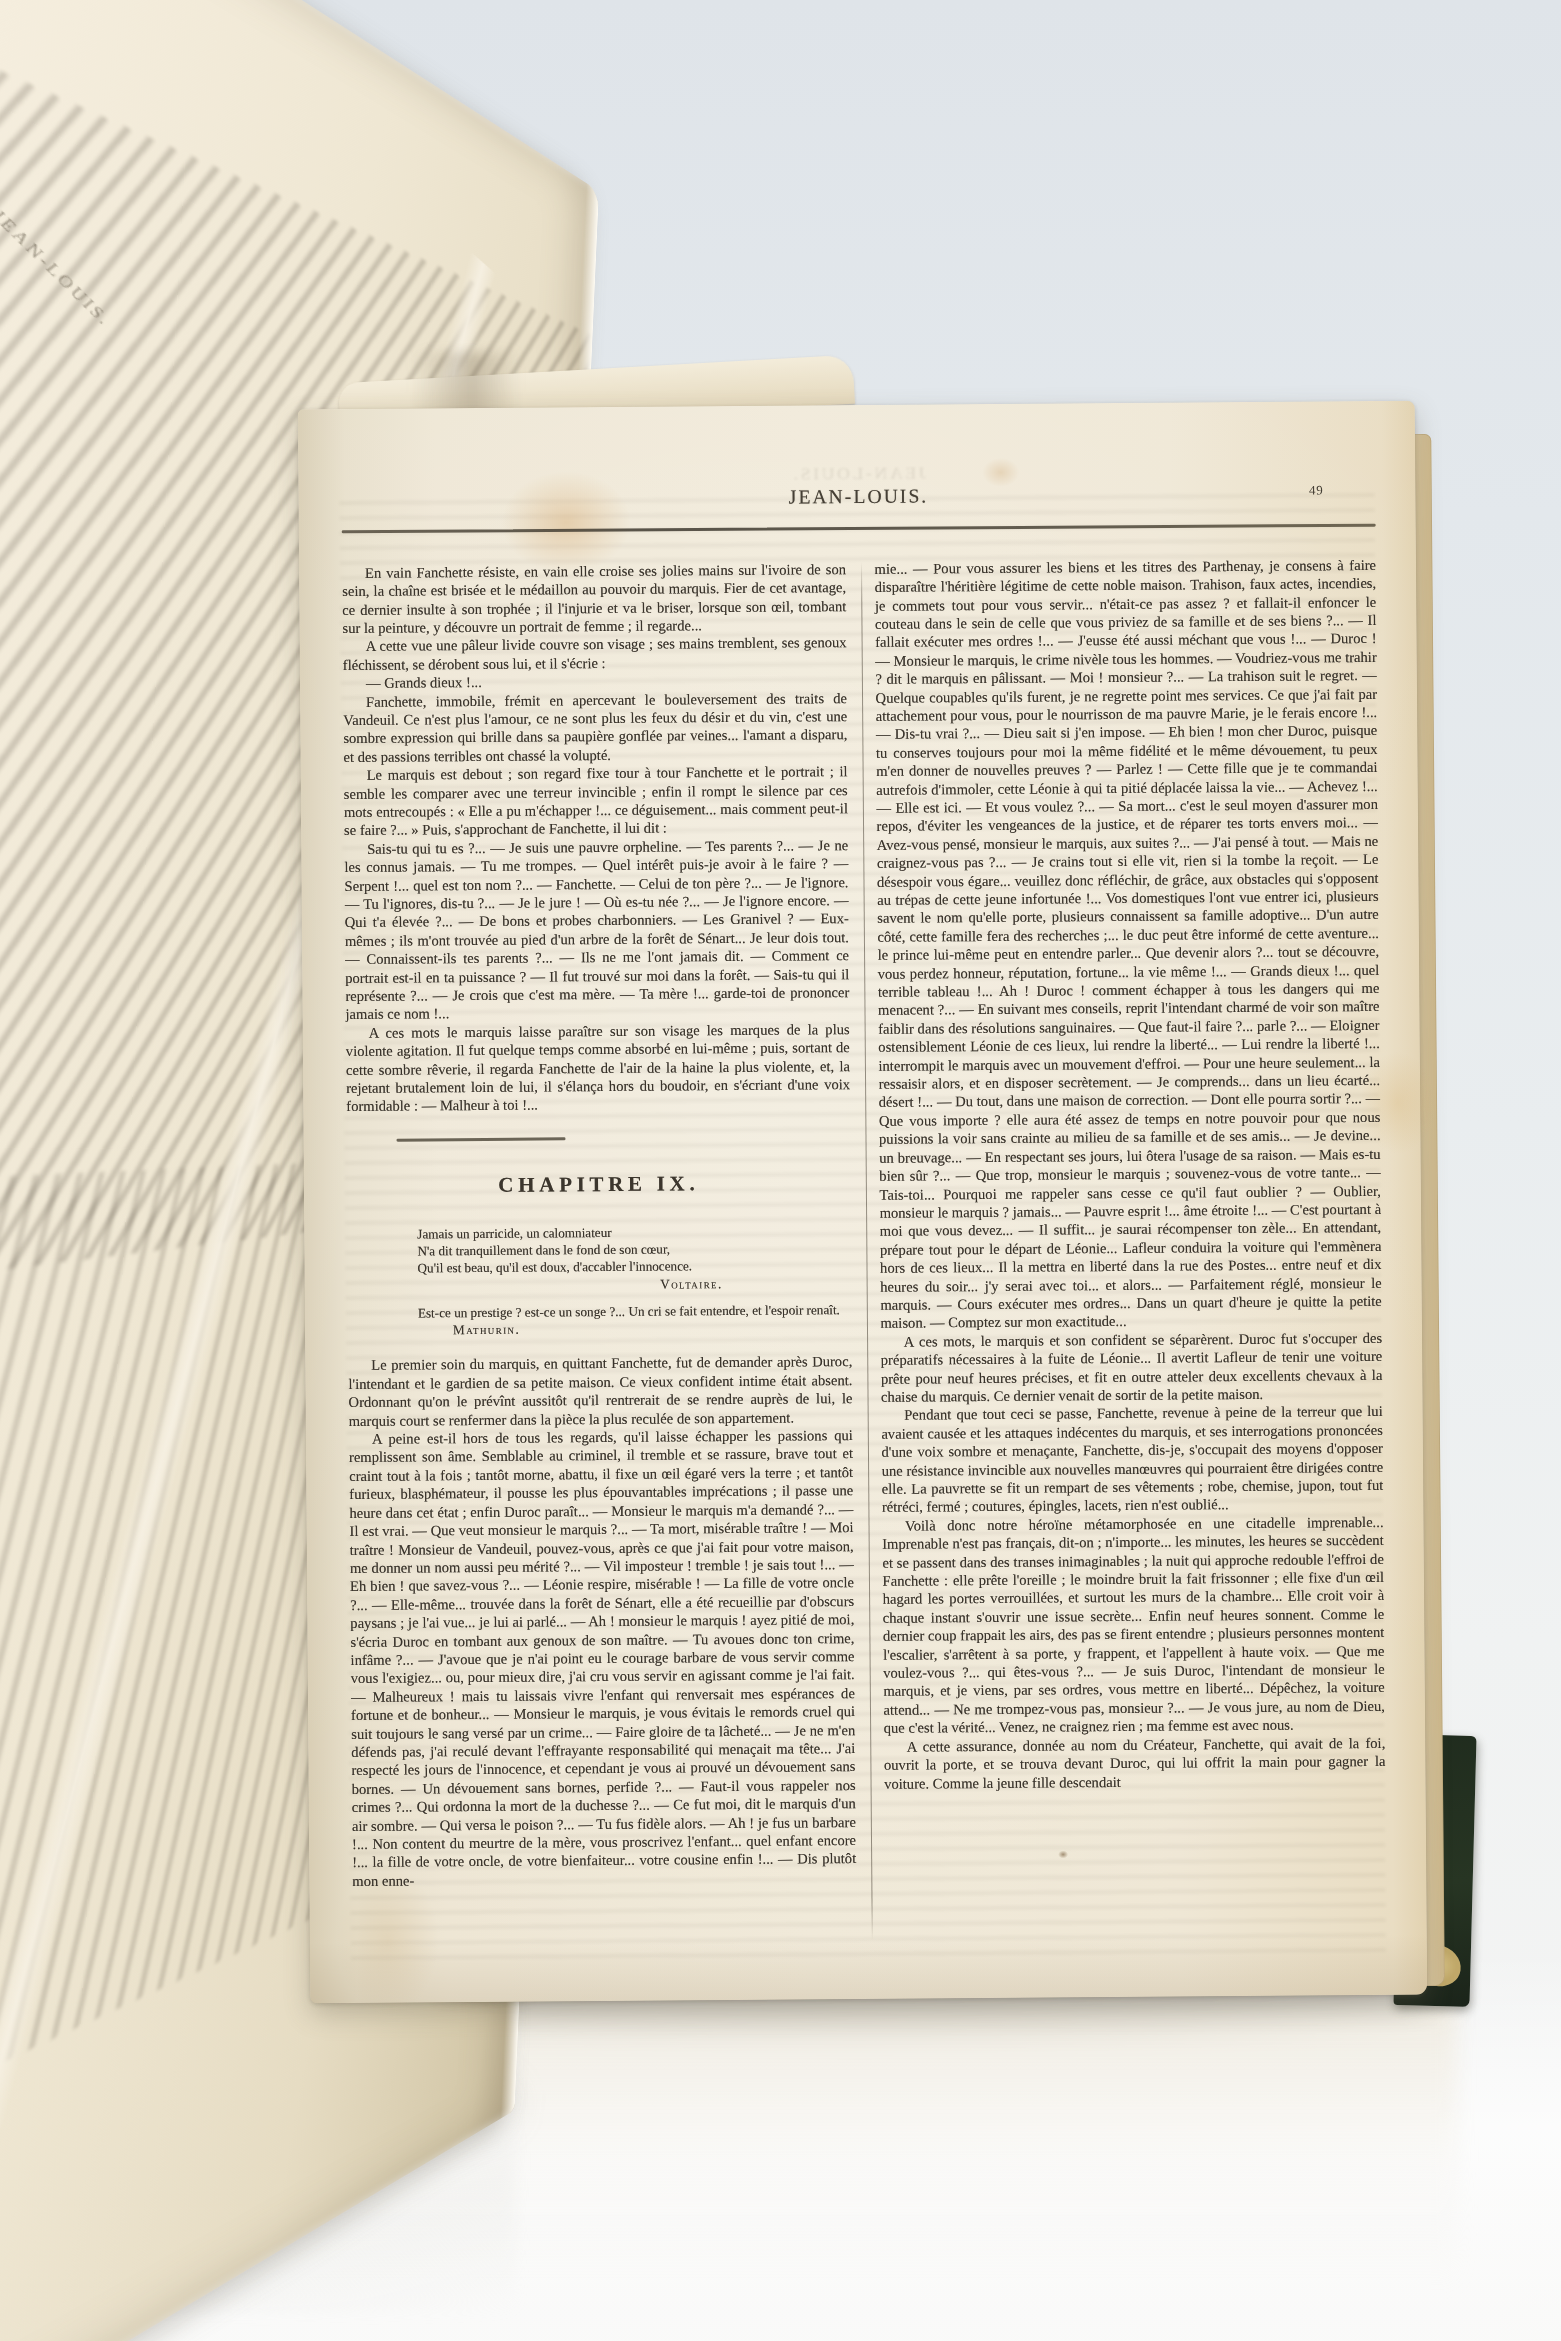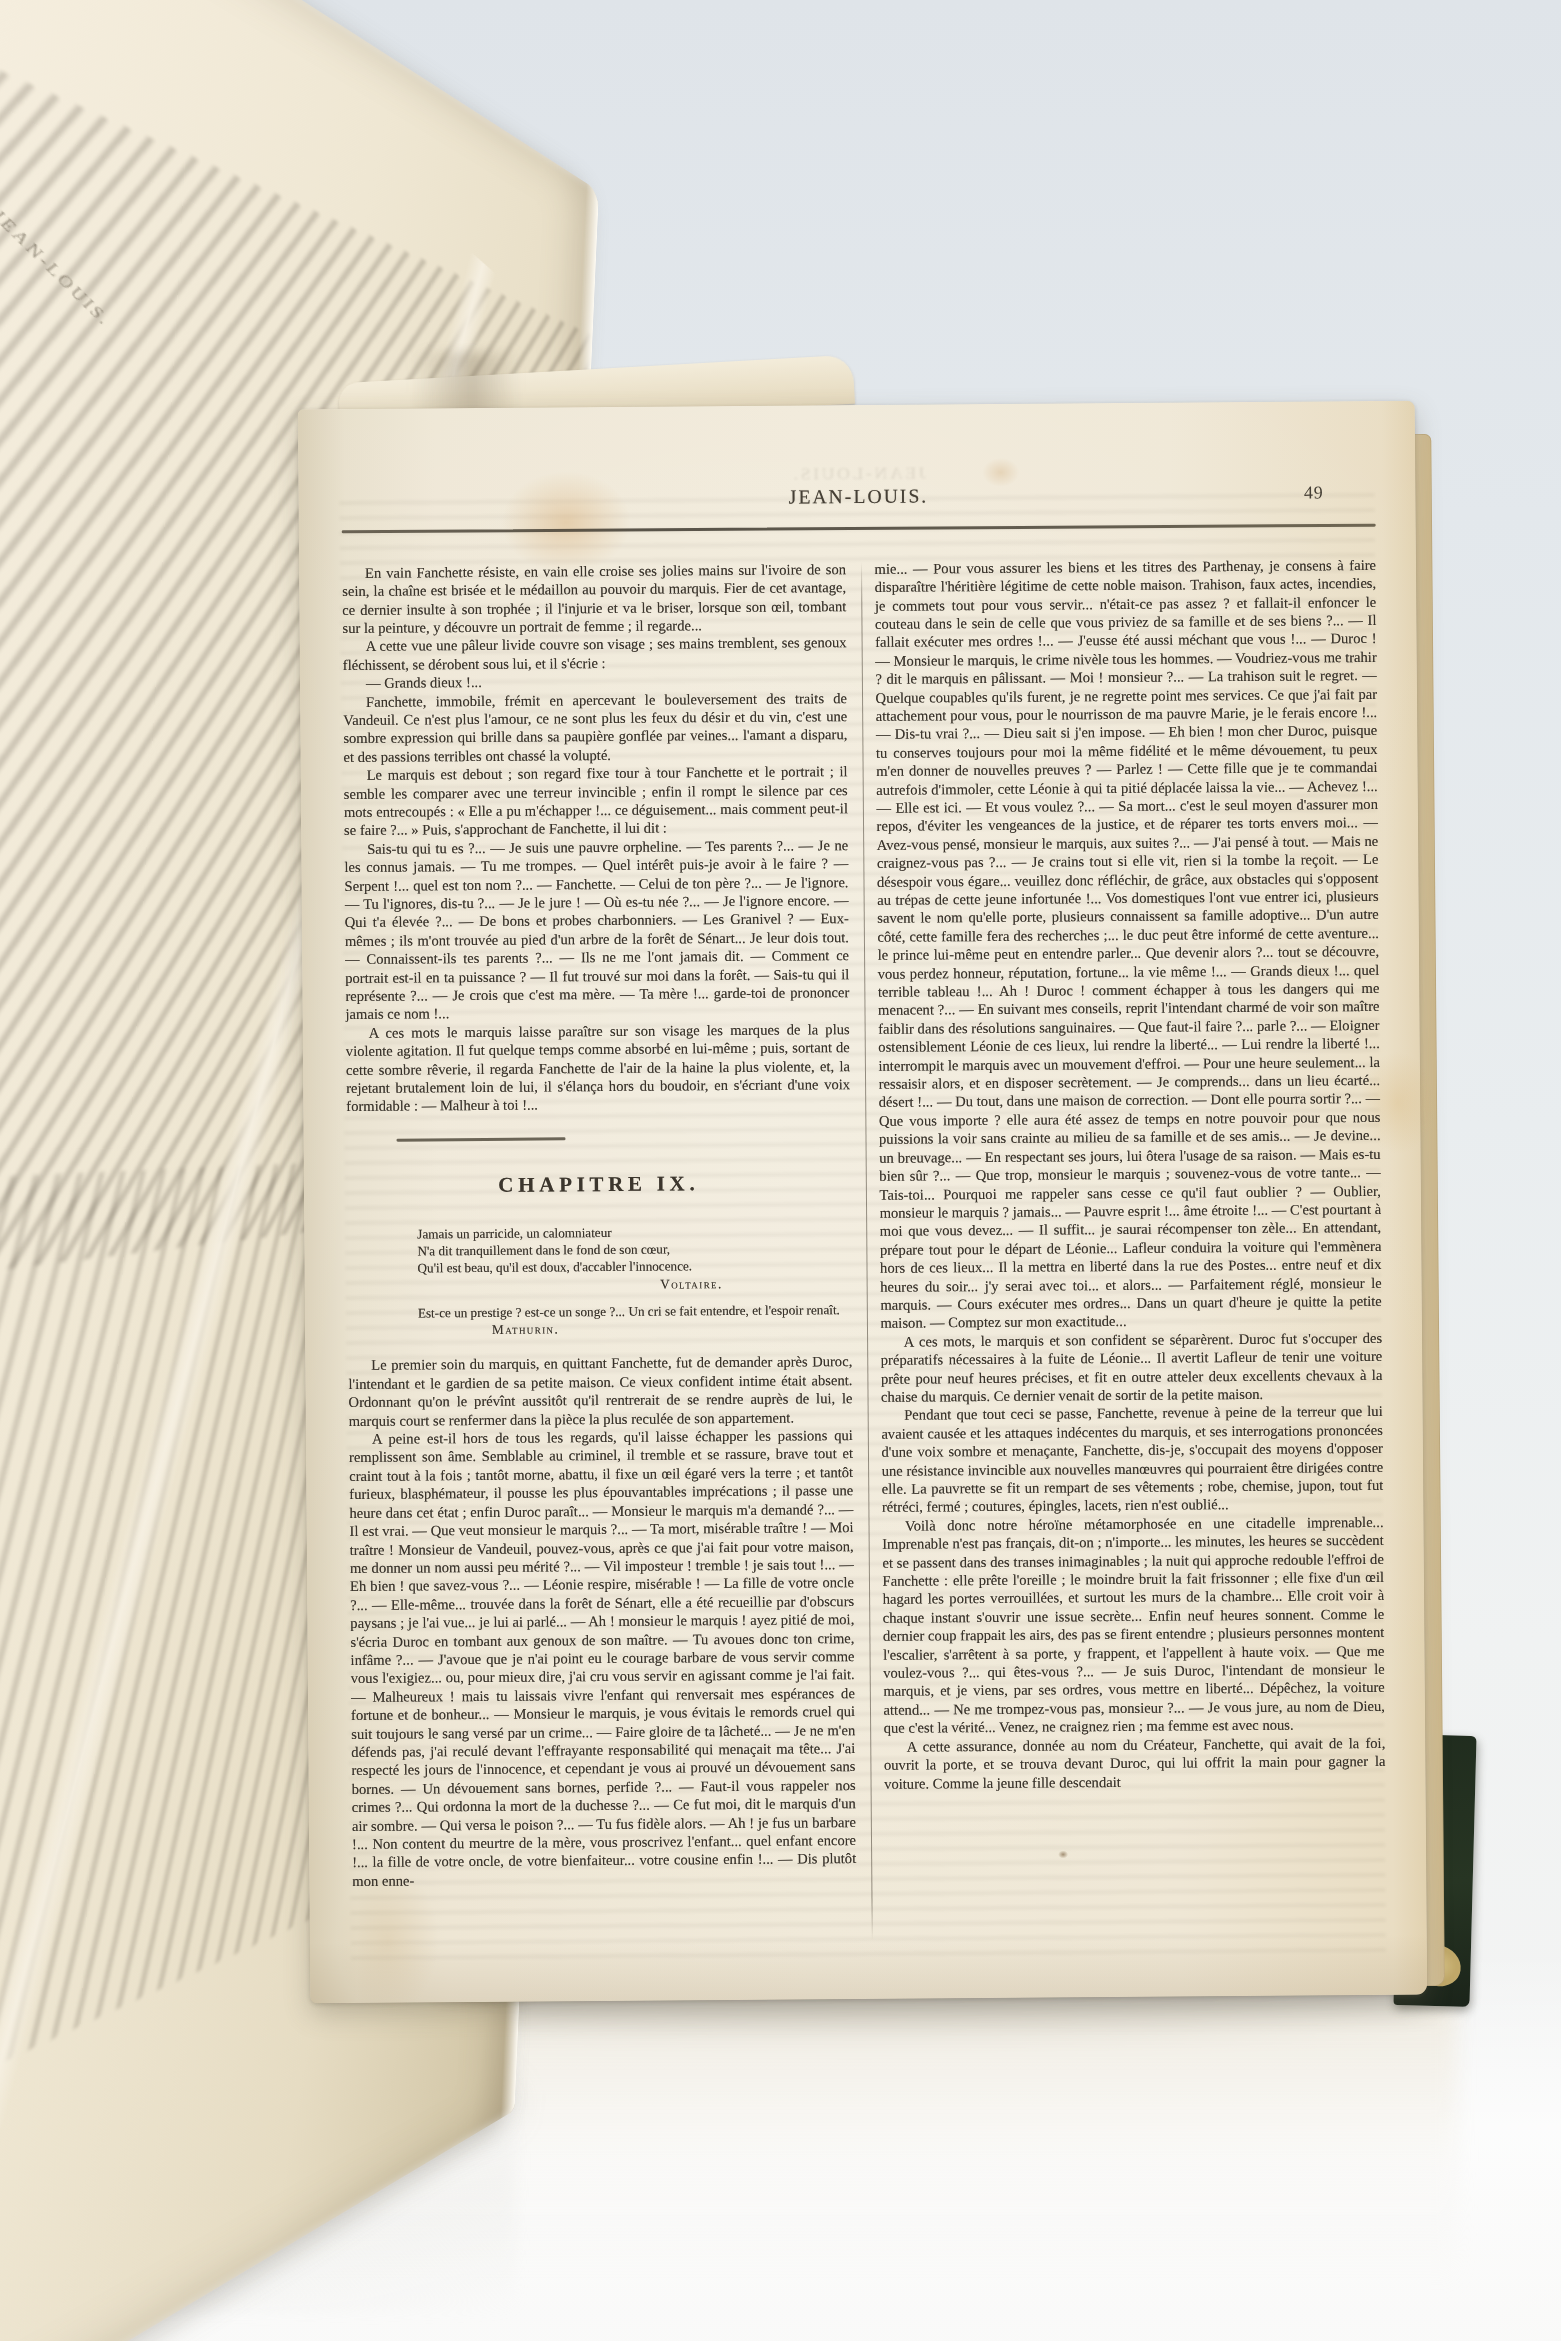--- a/index.html
+++ b/index.html
@@ -90,40 +90,40 @@
     background:repeating-linear-gradient(180deg,rgba(0,0,0,0) 0 11px,rgba(60,52,40,.8) 11px 15px);}
 
   
   .page-inner{position:absolute;left:43px;top:80px;width:1034px;height:1484px;color:#38322a;}
   .ghost-title{position:absolute;left:0;right:0;top:-22px;text-align:center;
     transform:scaleX(-1);opacity:.13;filter:blur(1px);
     font-size:17.6px;letter-spacing:2.7px;color:#5a5144;}
   .running-head{position:relative;height:31px;}
   .running-title{position:absolute;left:0;right:0;text-align:center;
     font-size:19.7px;letter-spacing:2px;color:#453f35;text-shadow:0 0 0.7px rgba(69,63,53,.5);}
-  .folio{position:absolute;right:52px;top:1.4px;font-size:18px;color:#453f35;letter-spacing:0.7px;}
+  .folio{position:absolute;right:52px;top:1.4px;font-size:13px;color:#453f35;letter-spacing:0.7px;}
   .head-rule{margin-top:11px;height:2.7px;background:linear-gradient(90deg,#554d3f,#3f3a30 30%,#4a4437 70%,#5a523f);
     border-radius:1.4px;opacity:.85;transform:rotate(.08deg);}
   .cols{display:flex;margin-top:30px;height:1401px;overflow:hidden;}
   .col{width:516px;text-align:justify;font-size:14.6px;line-height:18.4px;
     color:#39332b;text-shadow:0 0 0.3px rgba(57,51,43,.55);}
   .col p{margin:0;text-indent:23px;}
   .col p.noindent{text-indent:0;}
   .col-divider{width:1.4px;margin:2.7px 12.2px 20.3px 15px;background:linear-gradient(180deg,rgba(70,62,50,.0),rgba(70,62,50,.55) 3%,rgba(70,62,50,.55) 97%,rgba(70,62,50,0));}
   .chapter-block{margin:23px 0 17.6px 0;}
   .chapter-rule{width:169px;height:2.7px;margin:0 0 35px 50px;
     background:#4a4336;border-radius:1.4px;opacity:.8;}
   .chapter-heading{text-align:center;font-size:21px;font-weight:bold;letter-spacing:4.7px;
     color:#3c362d;margin-bottom:31px;}
   .epigraph{font-size:13.2px;line-height:17px;margin-left:70px;width:407px;text-align:left;}
   .epigraph .ep-line{text-indent:0;}
   .ep-attr{display:block;text-align:right;margin:1.4px 102px 9.5px 0;
     font-variant:small-caps;letter-spacing:1.4px;}
   .ep2{margin-left:70px;width:434px;font-size:13.2px;line-height:17px;text-align:left;}
-  .ep2 .ep-attr-inline{font-variant:small-caps;letter-spacing:1.4px;margin-left:74px;}
+  .ep2 .ep-attr-inline{font-variant:small-caps;letter-spacing:1.4px;margin-left:35px;}
   .after-epigraph{margin-top:27px;}
 </style>
 </head>
 <body>
 
 <div class="vignette"></div>
 <div class="table-sheen"></div>
 <div class="book-shadow"></div>
 <div class="leaf-shadow"></div>
 <div class="reflection"></div>

